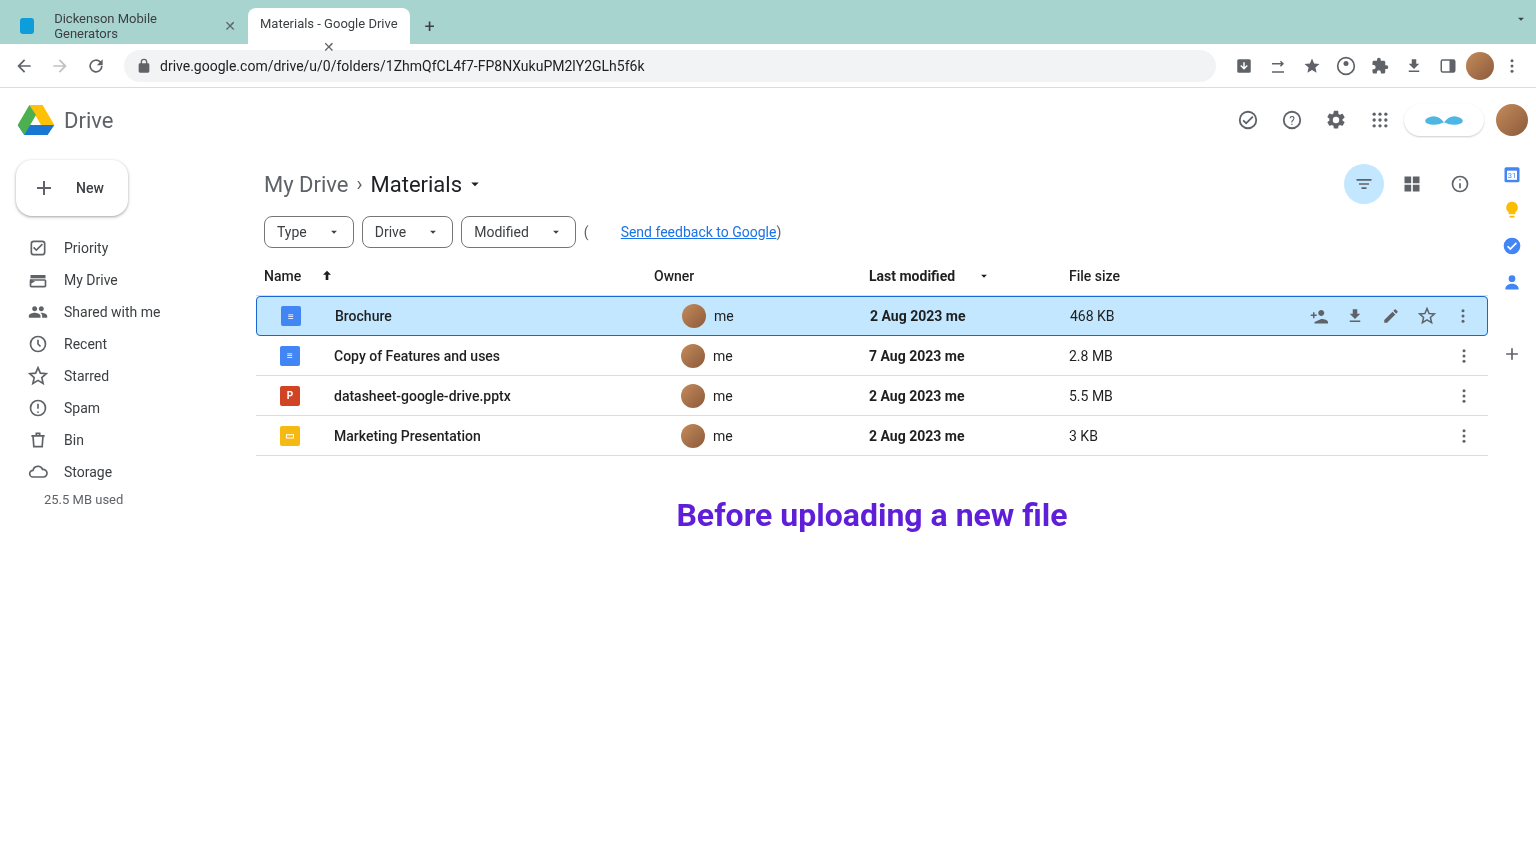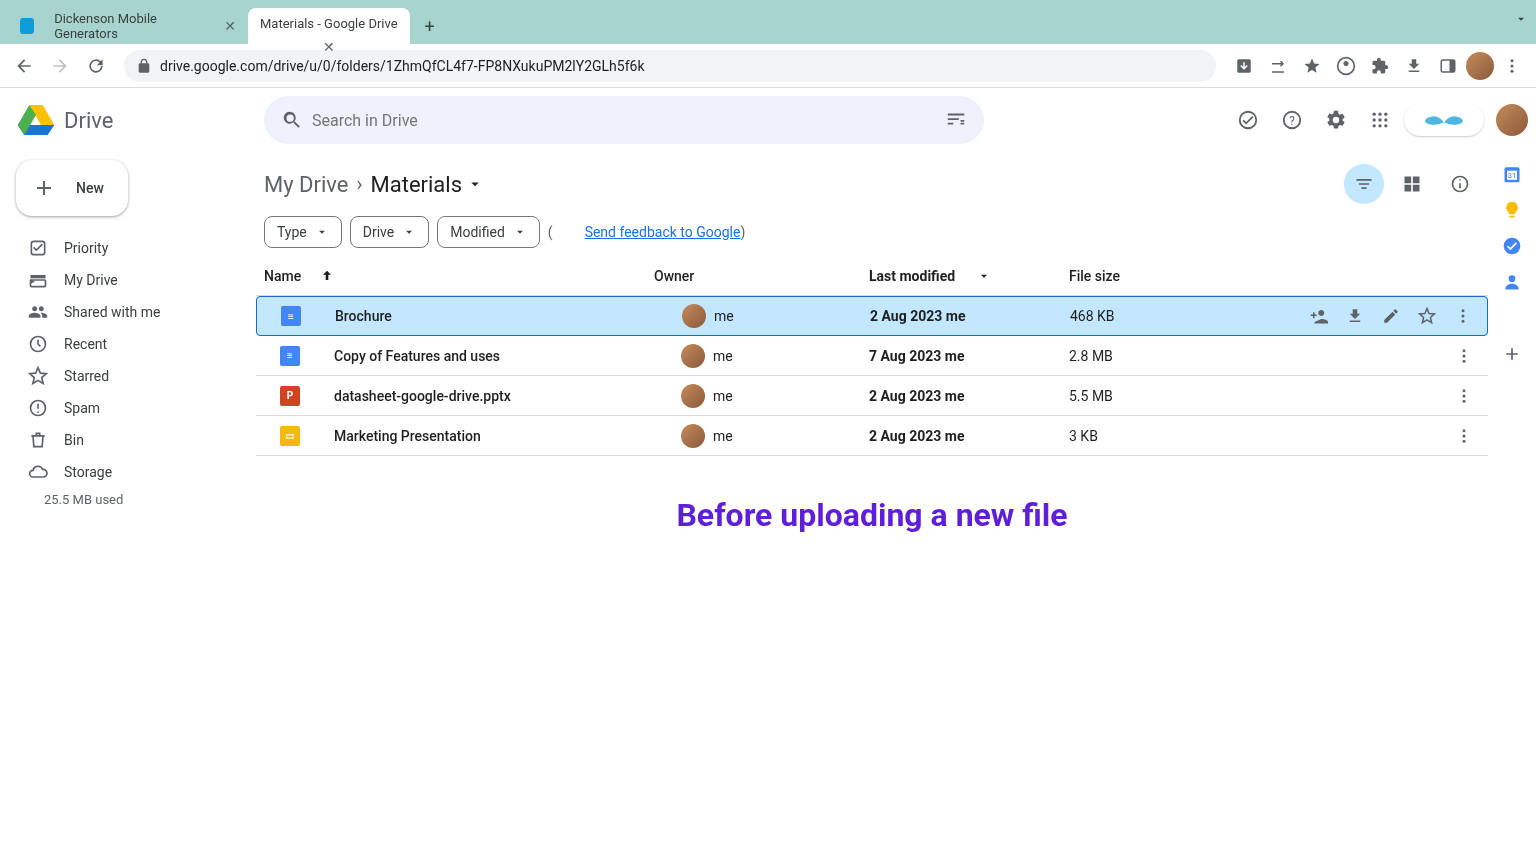--- a/index.html
+++ b/index.html
@@ -51,21 +51,21 @@
 .content { flex: 1; display: flex; flex-direction: column; padding-right: 48px; }
 .breadcrumb-bar { display: flex; align-items: center; height: 56px; padding: 8px 8px 0 8px; }
 .breadcrumb { display: flex; align-items: center; gap: 8px; font-size: 22px; color: #5f6368; }
 .breadcrumb-current { color: #202124; display: flex; align-items: center; gap: 4px; }
 .bc-chevron { color: #5f6368; font-size: 20px; }
 .breadcrumb-right { margin-left: auto; display: flex; align-items: center; gap: 8px; }
 .br-icon { width: 40px; height: 40px; display: flex; align-items: center; justify-content: center; border-radius: 50%; color: #5f6368; cursor: pointer; }
 .br-icon.active-chip { background: #c2e7ff; }
 
 .filter-row { display: flex; align-items: center; gap: 8px; padding: 8px 8px 8px 8px; }
-.filter-chip { display: flex; align-items: center; gap: 8px; height: 32px; padding: 0 12px; border: 1px solid #747775; border-radius: 8px; font-size: 14px; color: #3c4043; cursor: pointer; background: #fff; }
+.filter-chip { display: flex; align-items: center; gap: 20px; height: 32px; padding: 0 12px; border: 1px solid #747775; border-radius: 8px; font-size: 14px; color: #3c4043; cursor: pointer; background: #fff; }
 .feedback { font-size: 14px; color: #5f6368; }
 .feedback a { color: #1a73e8; text-decoration: underline; margin-left: 32px; }
 
 
 .table-header { display: flex; align-items: center; height: 40px; border-bottom: 1px solid #dadce0; padding: 0 8px; font-size: 14px; font-weight: 500; color: #1f1f1f; }
 .col-name { flex: 0 0 390px; display: flex; align-items: center; gap: 18px; }
 .col-owner { flex: 0 0 215px; }
 .col-modified { flex: 0 0 200px; display: flex; align-items: center; gap: 22px; font-weight: bold; }
 .col-size { flex: 0 0 100px; }
 .col-actions { flex: 1; }
@@ -185,33 +185,20 @@
 </div>
 
 <div class="drive-header">
   <div class="drive-logo">
     <svg class="drive-logo-icon" viewBox="0 0 24 24">
         <path fill="#FFC107" d="M8 3l8 0 7 12-8 0z"></path>
         <path fill="#1976D2" d="M1 15l4 6 14 0 4-6z"></path>
         <path fill="#4CAF50" d="M8 3L1 15l4 6L12 9z"></path>
       </svg>
     <span class="drive-title">Drive</span>
-  </div>
-  <div class="search-container">
-    <div class="search-icon-btn">
-        <svg width="22" height="22" viewBox="0 0 24 24">
-          <path fill="currentColor" d="M15.5 14h-.79l-.28-.27a6.5 6.5 0 1 0-.7.7l.27.28v.79l5 4.99L20.49 19l-4.99-5zM10 14a4 4 0 1 1 0-8 4 4 0 0 1 0 8z"></path>
-        </svg>
-      </div>
-    <input class="search-input" placeholder="Search in Drive" style="">
-    <div class="search-filter-btn">
-        <svg width="22" height="22" viewBox="0 0 24 24">
-          <path fill="currentColor" d="M3 17h6v-2H3v2zm0-5h12v-2H3v2zm0-7v2h18V5H3zm14 12h4v-2h-4v2zm-2-5h2v2h4v-2h-6z"></path>
-        </svg>
-      </div>
   </div>
   <div class="header-icons">
     <div class="header-icon">
         <svg width="22" height="22" viewBox="0 0 24 24">
           <circle cx="12" cy="12" r="9" fill="none" stroke="currentColor" stroke-width="2"></circle>
           <path fill="currentColor" d="M10 14.2l-2.6-2.6L6 13l4 4 8-8-1.4-1.4z"></path>
         </svg>
       </div>
     <div class="header-icon">
         <svg width="22" height="22" viewBox="0 0 24 24">

